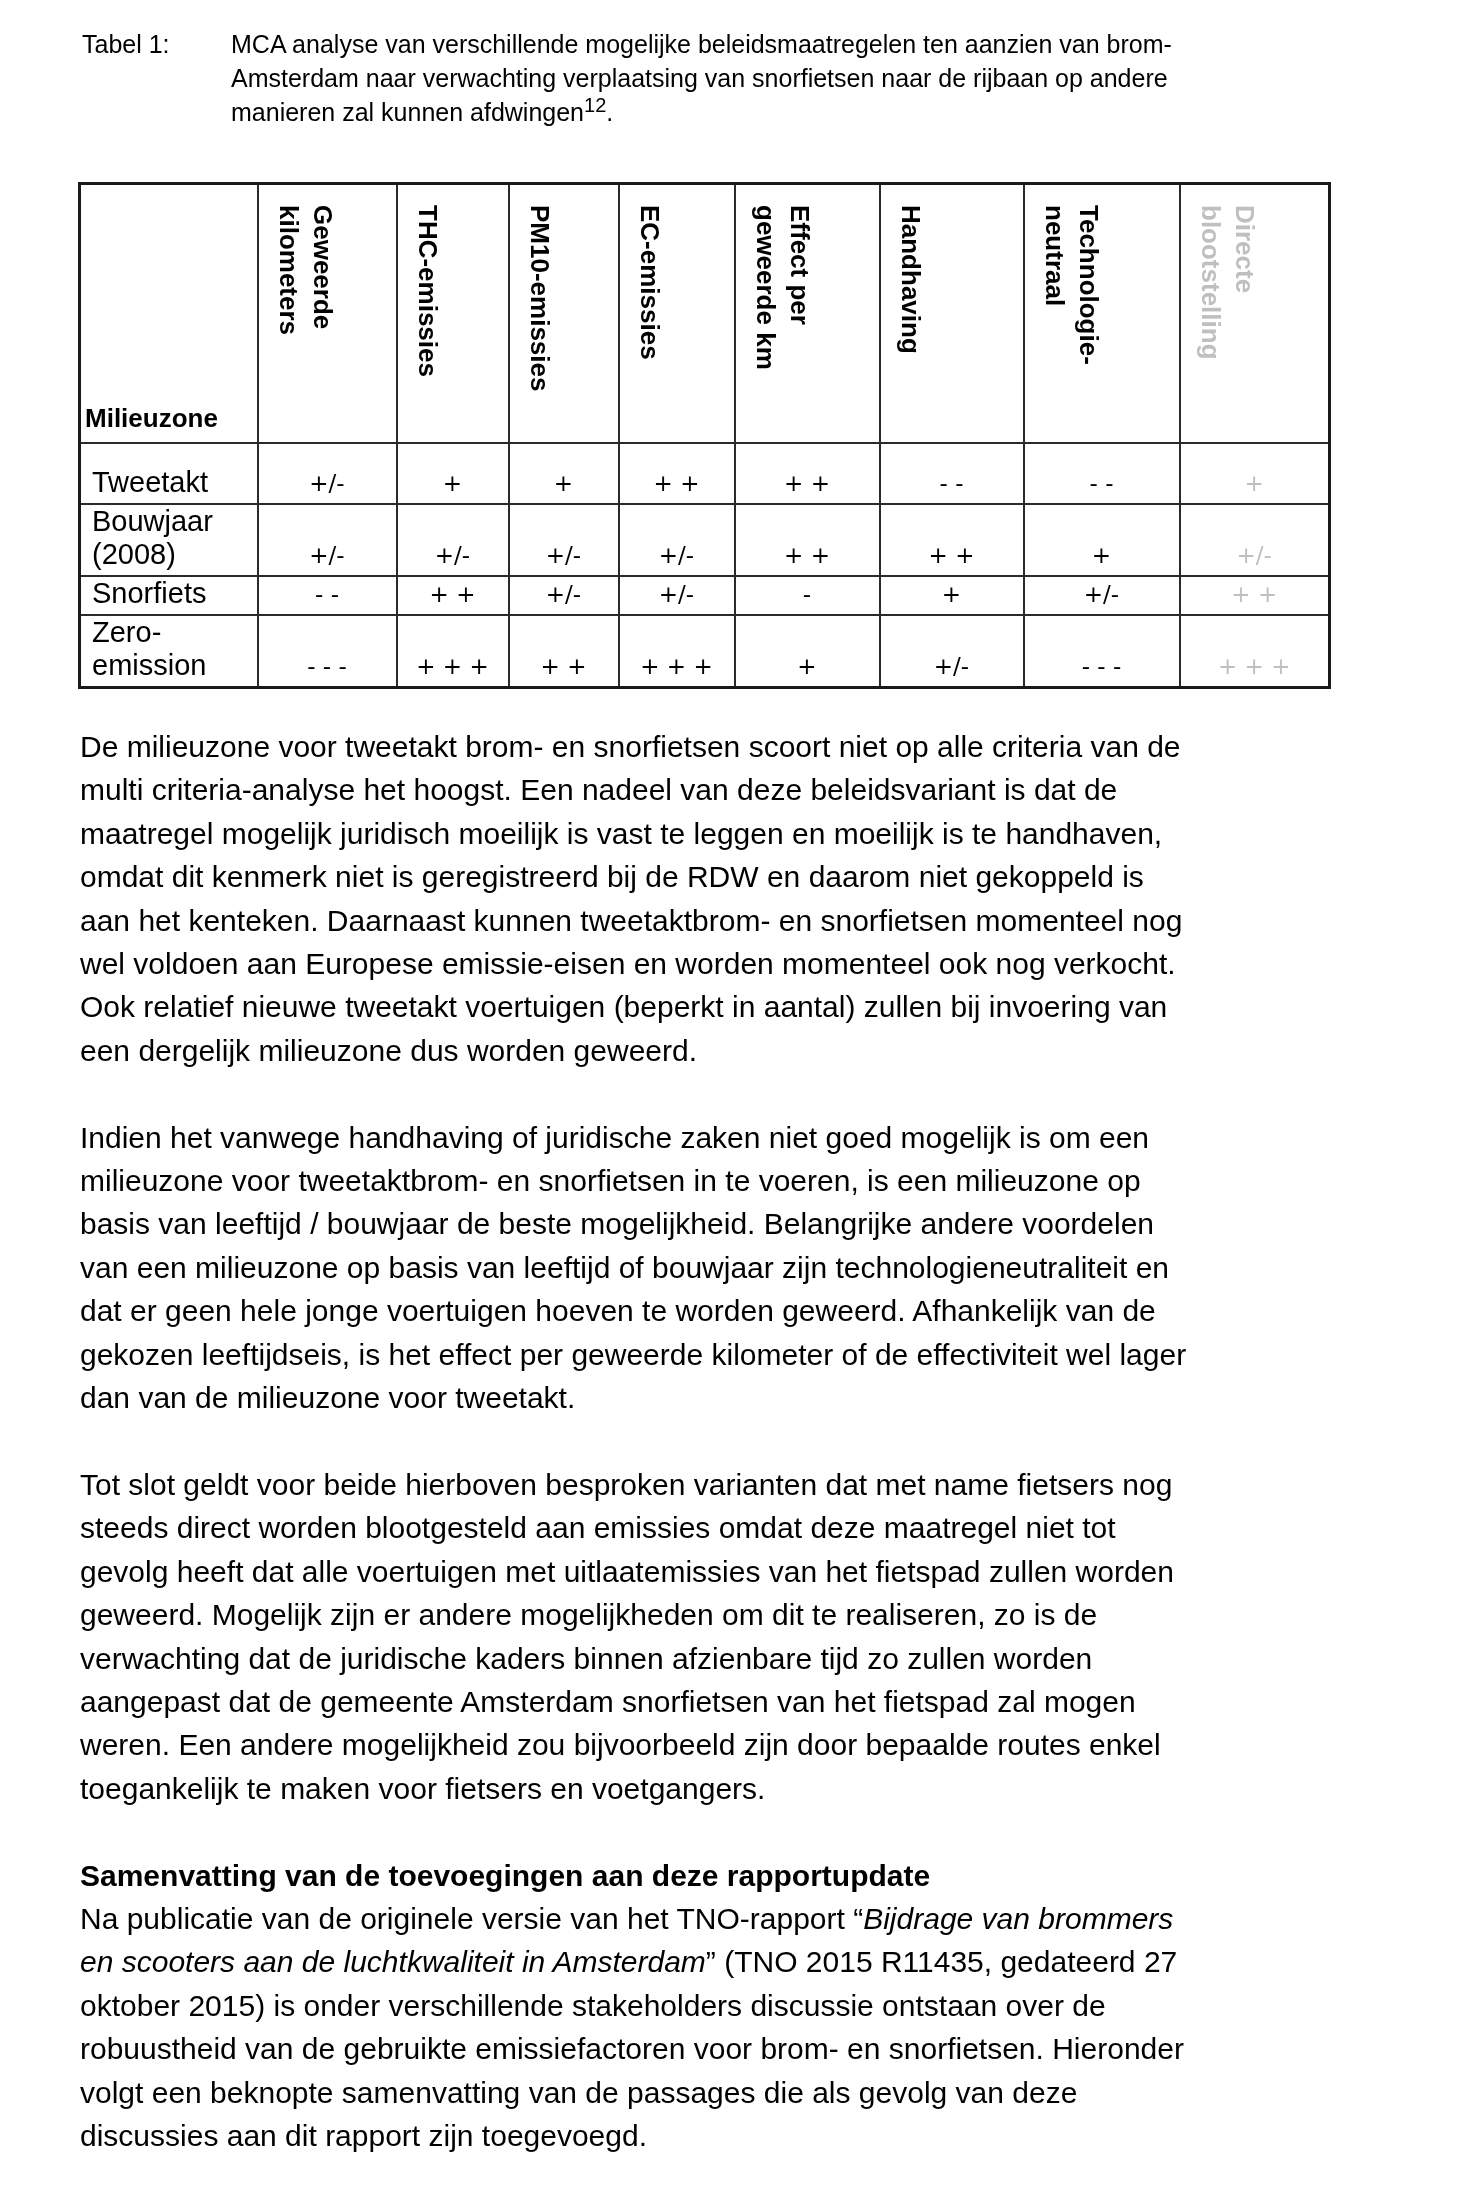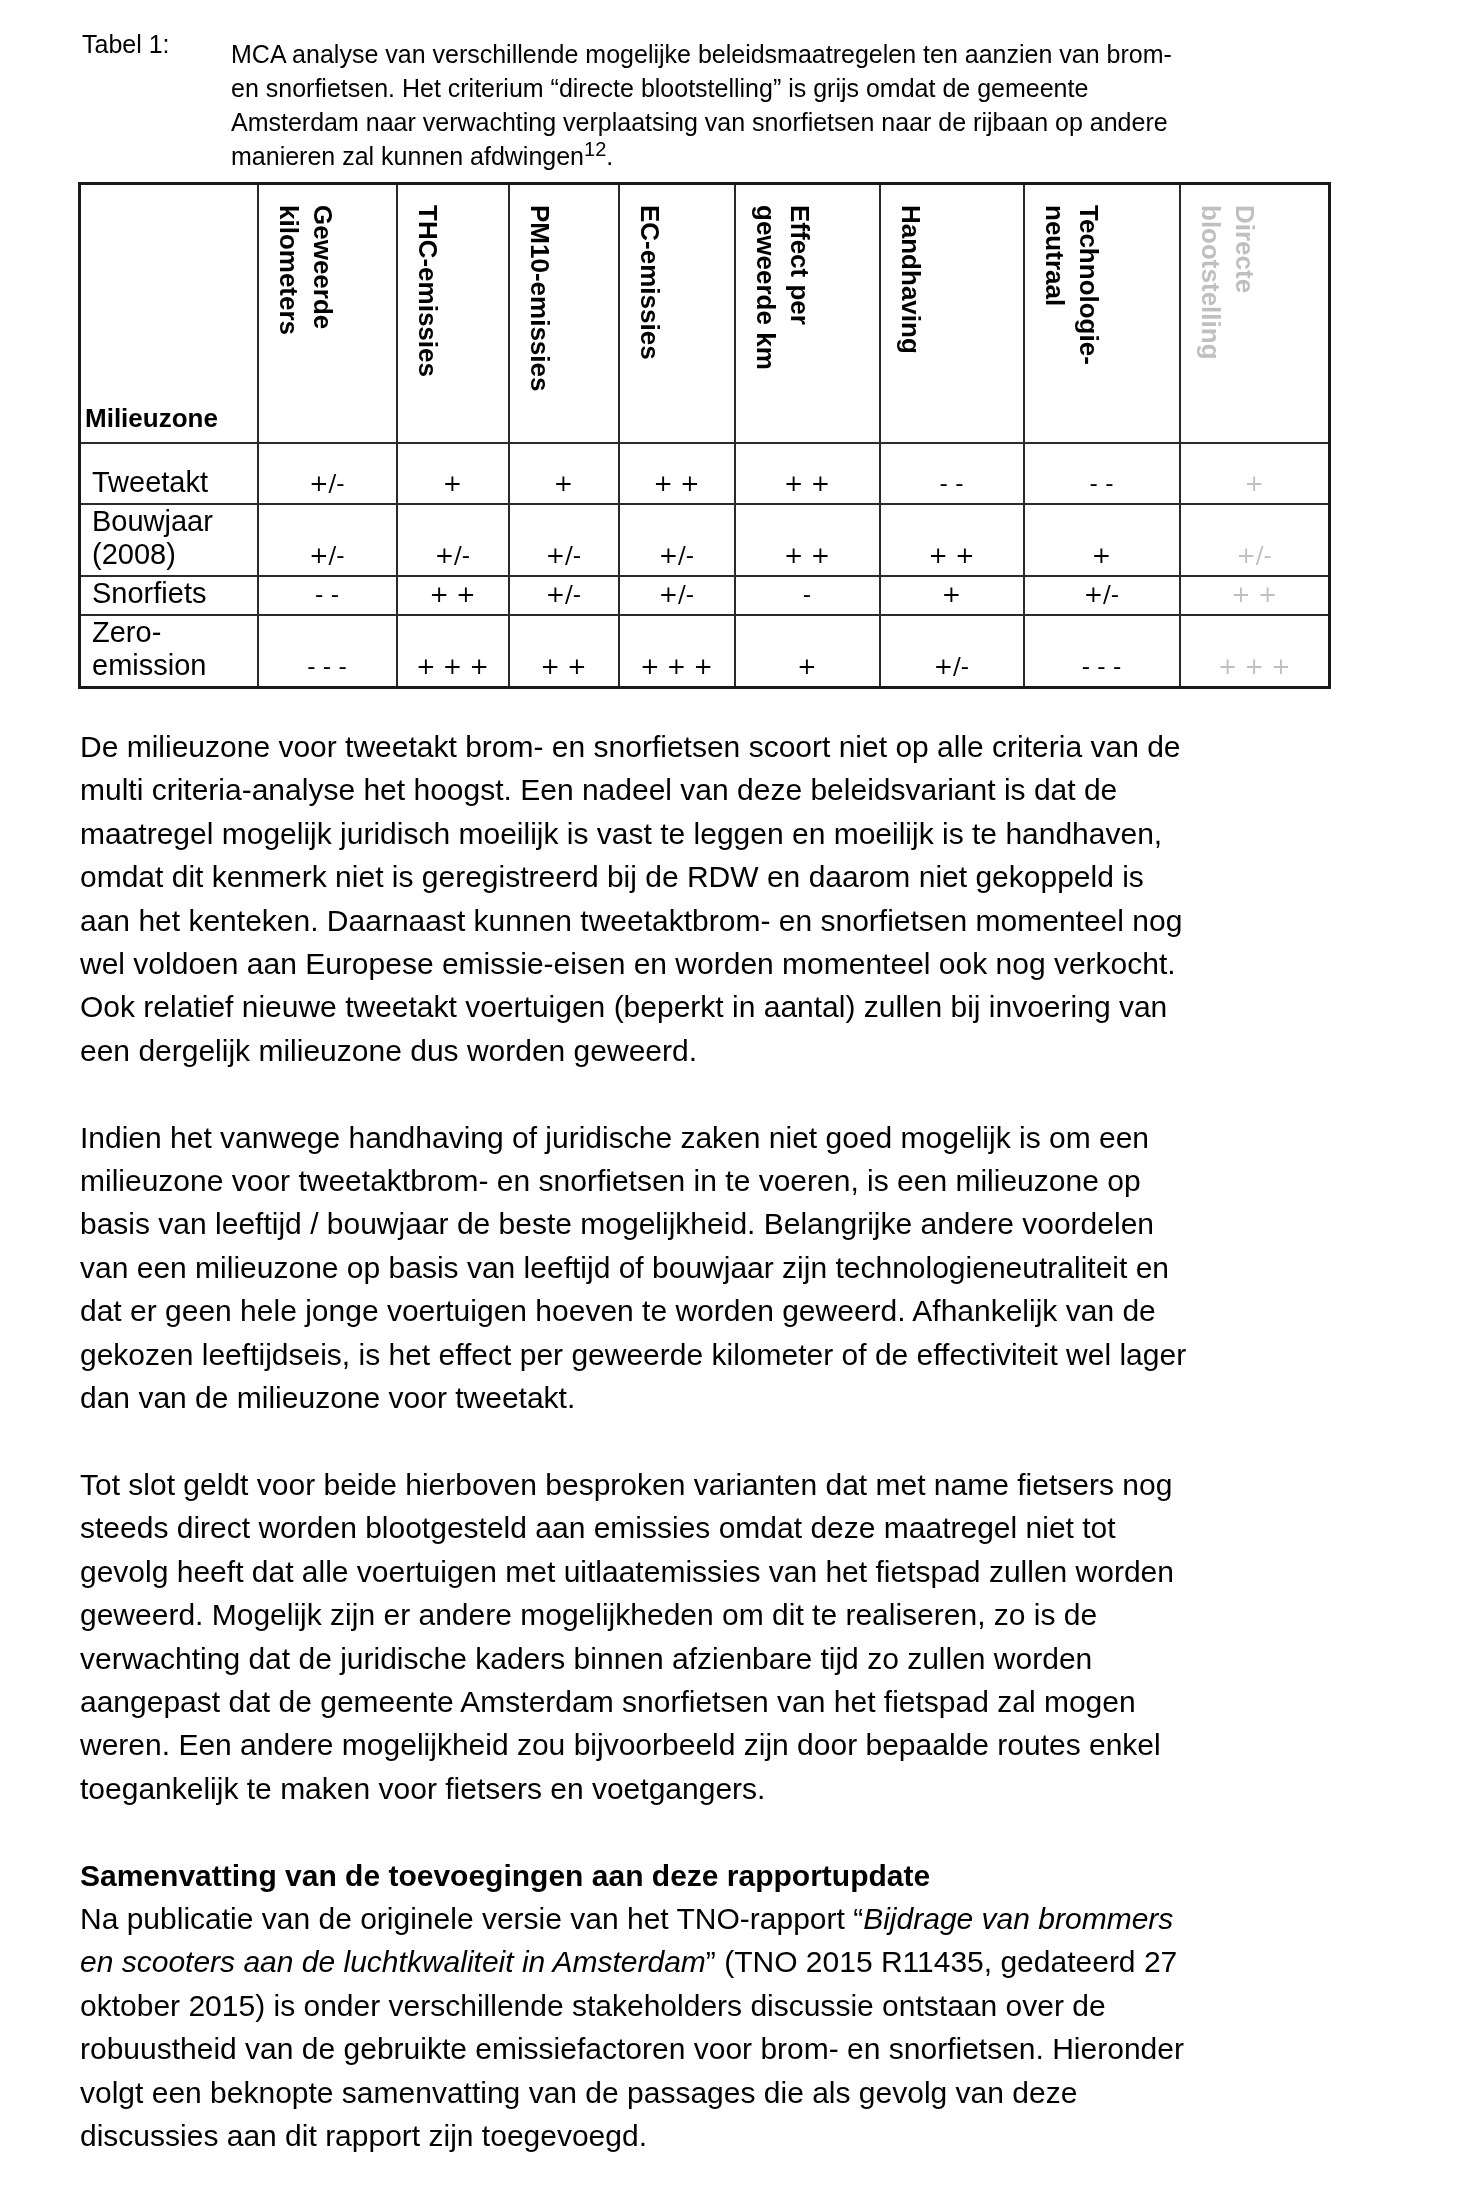--- a/index.html
+++ b/index.html
@@ -3,21 +3,21 @@
 <meta charset="utf-8">
 <style>
   html, body { margin: 0; padding: 0; background: #ffffff; }
   body { width: 1472px; height: 2198px; position: relative; overflow: hidden;
          font-family: "Liberation Sans", sans-serif; color: #000000; }
 
   
   .caption { position: absolute; top: 27px; left: 82px; width: 1300px;
              font-size: 25px; line-height: 34px; }
   .caption-label { position: absolute; left: 0; top: 0; }
-  .caption-text { position: absolute; left: 149px; top: 10px; width: 1150px; }
+  .caption-text { position: absolute; left: 149px; top: 0; width: 1150px; }
   .caption-line { display: block; white-space: nowrap; }
   .footnote-ref { font-size: 20px; vertical-align: 9px; line-height: 0; }
 
   
   .mca-table { position: absolute; top: 182px; left: 78px;
                border-collapse: collapse; table-layout: fixed;
                border: 3px solid #1a1a1a; }
   .mca-table td, .mca-table th { border: 2px solid #2a2a2a; padding: 0; }
   .mca-table thead tr { height: 259px; }
   .mca-table thead th { vertical-align: top; text-align: left; }
@@ -47,21 +47,20 @@
   .heading { display: block; font-weight: bold; white-space: nowrap; }
   .italic { font-style: italic; }
 </style>
 </head>
 <body>
 
 <div class="caption">
   <span class="caption-label">Tabel 1:</span>
   <div class="caption-text">
     <span class="caption-line">MCA analyse van verschillende mogelijke beleidsmaatregelen ten aanzien van brom-</span>
-    <span class="caption-line">en snorfietsen. Het criterium “directe blootstelling” is grijs omdat de gemeente</span>
     <span class="caption-line">Amsterdam naar verwachting verplaatsing van snorfietsen naar de rijbaan op andere</span>
     <span class="caption-line"><span>manieren zal kunnen afdwingen</span><sup class="footnote-ref">12</sup><span>.</span></span>
   </div>
 </div>
 
 <table class="mca-table">
   <colgroup>
     <col style="width:178px">
       <col style="width:139px">
       <col style="width:112px">

